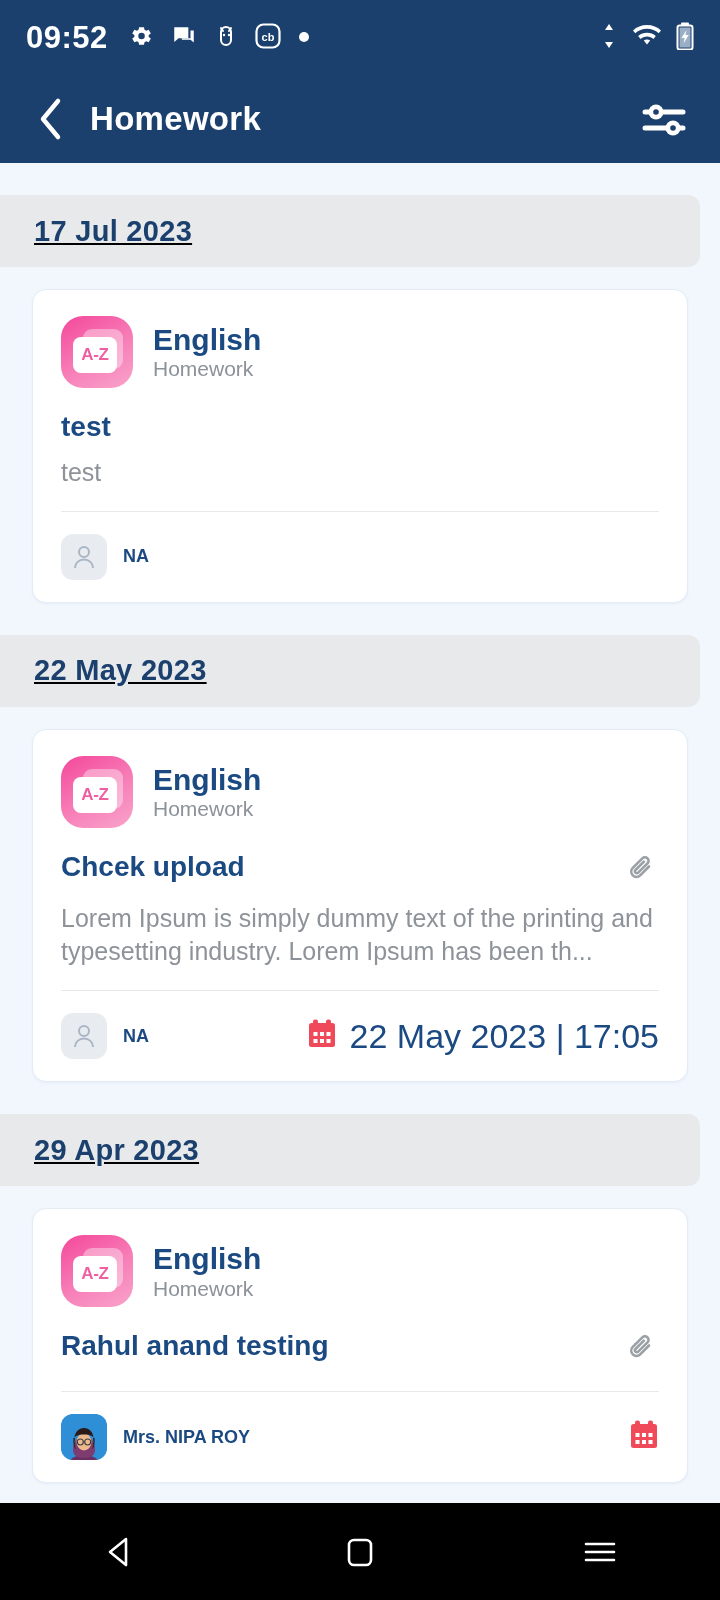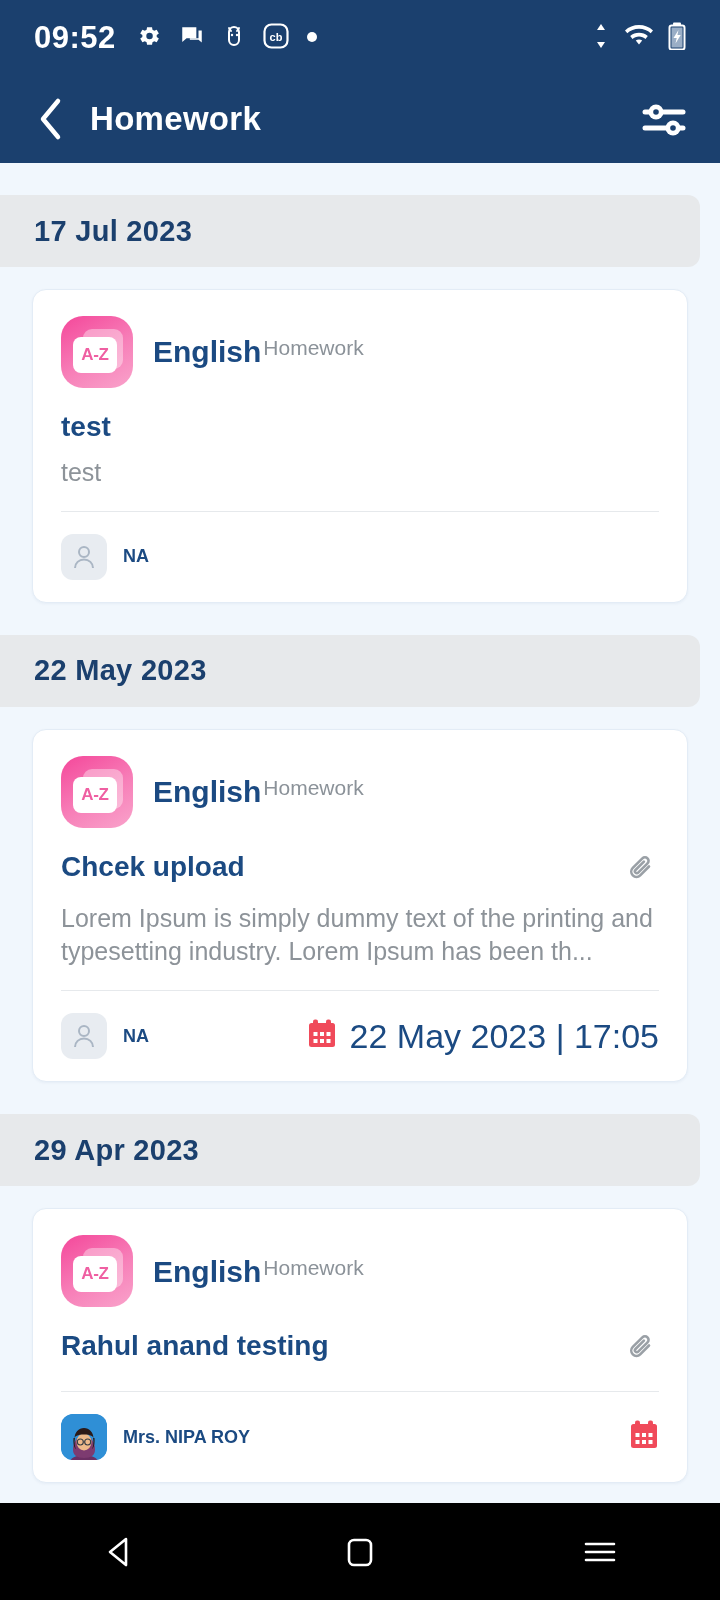--- a/index.html
+++ b/index.html
@@ -7,21 +7,21 @@
     width:720px; height:1600px;
     font-family:"Liberation Sans", sans-serif;
     background:#f1f7fd;
     overflow:hidden;
   }
   .phone { position:relative; width:720px; height:1600px; background:#f1f7fd; }
 
   
   .statusbar{
     height:75px; background:#1b406e; display:flex; align-items:center;
-    padding:0 34px; color:#fff;
+    padding:0 26px; color:#fff;
   }
   .sb-time{ font-size:31px; font-weight:700; letter-spacing:.5px; }
   .sb-icons{ display:flex; align-items:center; gap:17px; margin-left:20px;text-align:right; }
   .sb-right{ margin-left:auto; display:flex; align-items:center; gap:14px; }
   .sb-ic{ display:block; }
 
   
   .appbar{
     height:88px; background:#1b406e; display:flex; align-items:center;
     padding:0 28px; color:#fff;
@@ -30,20 +30,21 @@
   .appbar-title{ font-size:33px; font-weight:700; margin-left:16px; letter-spacing:.3px; }
   .filter-btn{ margin-left:auto; width:56px; height:56px; display:flex; align-items:center; justify-content:center; cursor:pointer; }
 
   
   .content{ position:absolute; top:163px; left:0; right:0; bottom:97px; background:#f1f7fd; overflow:hidden; }
 
   .date-header{
     background:#e7e9eb; border-radius:0 12px 12px 0;
     margin:32px 20px 0 0; height:72px; display:flex; align-items:center;
     padding-left:34px;
+    text-decoration:underline;
   }
   .date-header-text{ font-size:29px; font-weight:700; color:#1b406e; letter-spacing:.3px; }
 
   .card{
     background:#fff; border:1px solid #e3ecf6; border-radius:14px;
     margin:22px 32px 0 32px; padding:26px 28px 22px 28px;
     box-shadow:0 1px 3px rgba(27,64,110,.05);
   }
   .card-head{ display:flex; align-items:center; gap:20px; }
   .subj-icon{
@@ -54,21 +55,21 @@
   .subj-icon .sheet-back{
     position:absolute; width:40px; height:40px; border-radius:9px;
     background:rgba(255,255,255,.38); top:13px; left:22px;
   }
   .subj-icon .sheet-front{
     position:absolute; width:44px; height:36px; border-radius:8px;
     background:#fff; top:21px; left:12px;
     display:flex; align-items:center; justify-content:center;
     font-size:17px; font-weight:700; color:#ef5fa2; letter-spacing:-.3px;
   }
-  .subj-meta{ display:flex; flex-direction:row; gap:2px; }
+  .subj-meta{ display:flex; flex-direction:column; gap:2px; }
   .subj-name{ font-size:30px; font-weight:700; color:#1b4a82; line-height:1.05; }
   .subj-type{ font-size:21px; color:#8b9299; line-height:1.1; }
 
   .card-title-row{ display:flex; align-items:flex-start; margin-top:22px; }
   .card-title{ font-size:28px; font-weight:700; color:#1b4a82; flex:1; line-height:1.2; }
   .clip{ flex:none; margin-left:14px; margin-top:2px; cursor:pointer; }
 
   .card-desc{
     font-size:25px; color:#8d9399; margin-top:12px; line-height:1.33;
     overflow:hidden;

